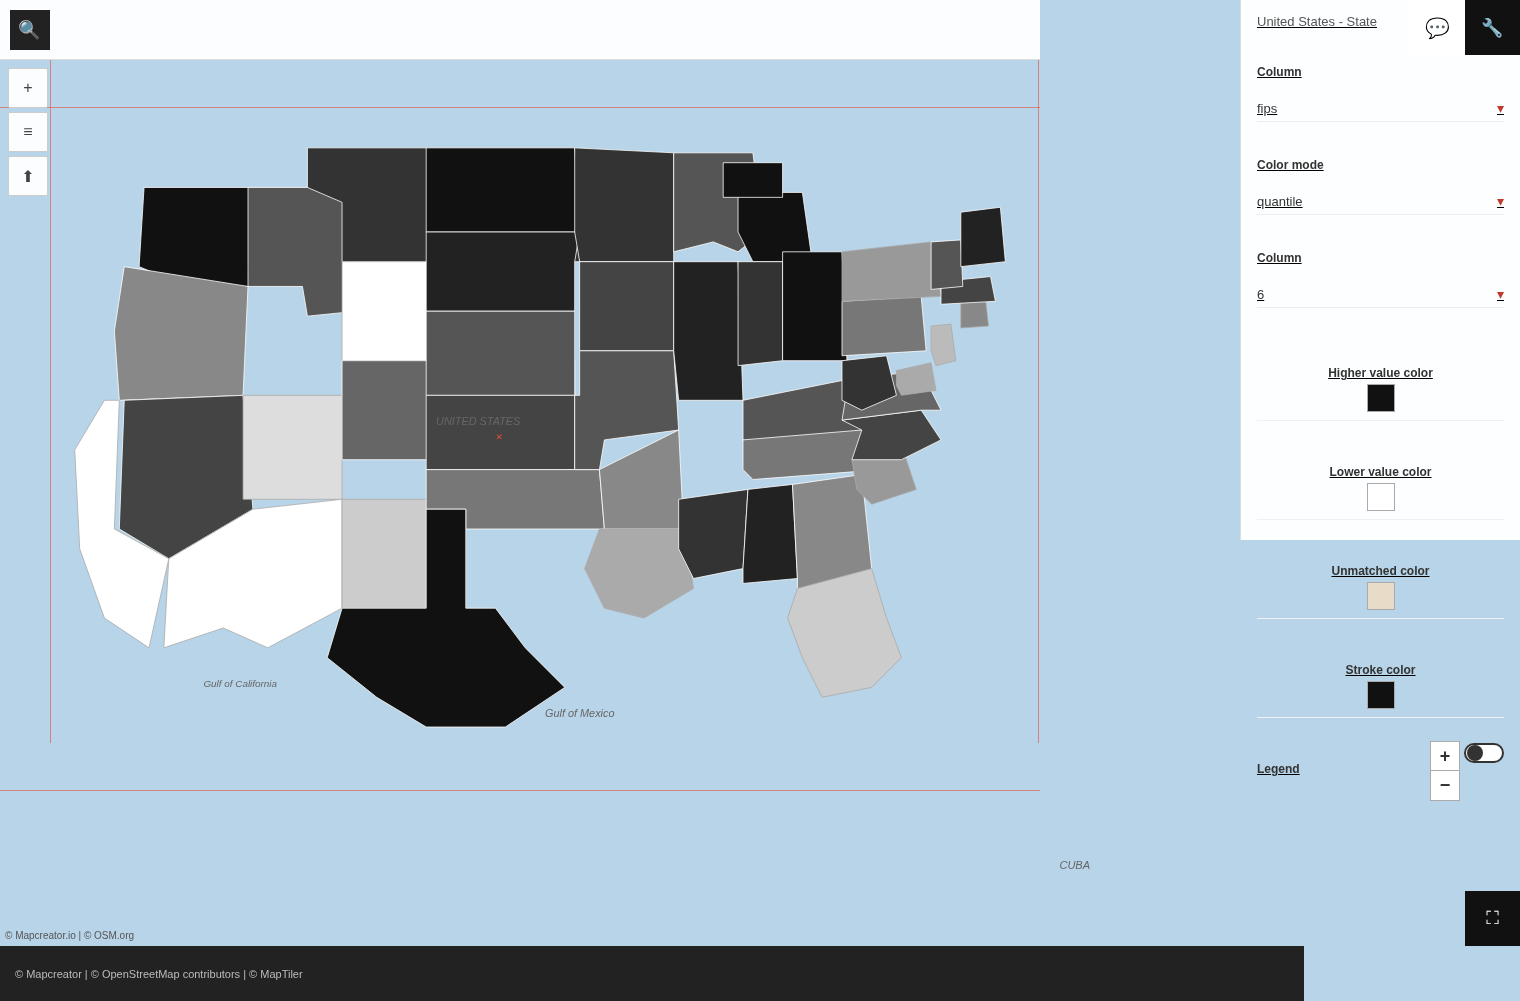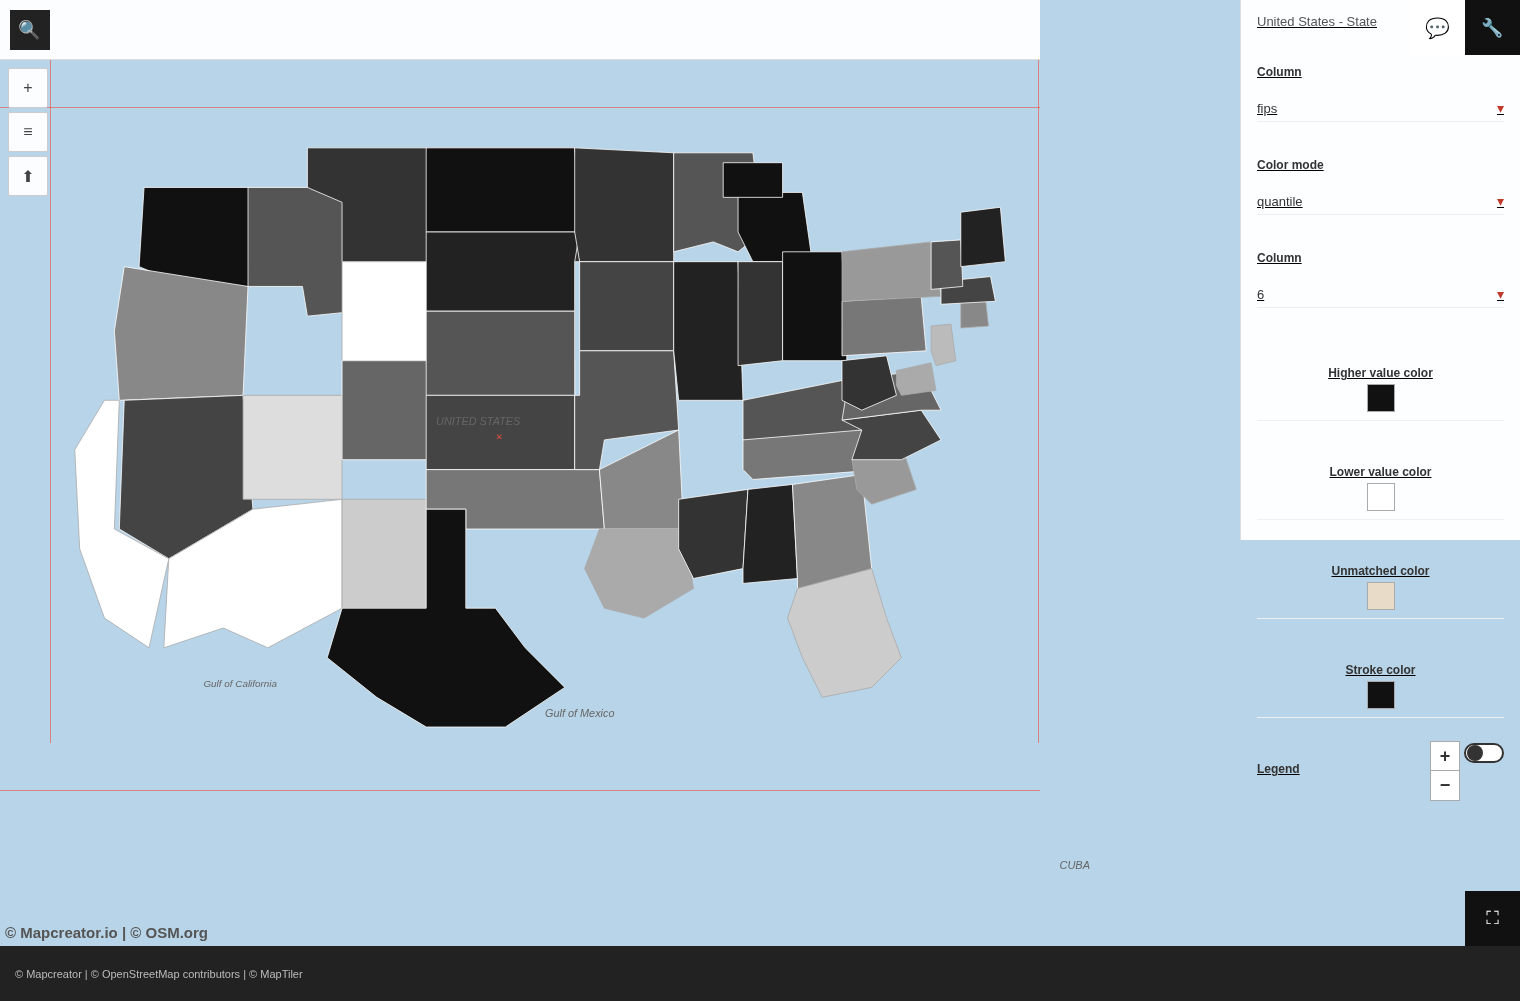--- a/index.html
+++ b/index.html
@@ -182,44 +182,43 @@
       display: flex; align-items: center; justify-content: center;
       font-size: 18px;
       font-weight: bold;
       color: #333;
     }
 
     
     #bottom-bar {
       position: absolute;
       bottom: 0; left: 0;
-      width: 1520px;
+      width: 1304px;
       height: 55px;
       background: #222;
       color: #aaa;
       display: flex;
       align-items: center;
       padding: 0 15px;
       font-size: 12px;
       z-index: 25;
     }
 
     .bottom-bar-text {
       color: #bbb;
       font-size: 11px;
     }
 
     
     #map-attribution {
       position: absolute;
       bottom: 60px; left: 5px;
-      font-size: 15px;
+      font-size: 10px;
       color: #555;
       z-index: 15;
-      font-weight: bold;
     }
 
     
     .map-label {
       position: absolute;
       font-size: 11px;
       color: #666;
       font-style: italic;
     }
 

